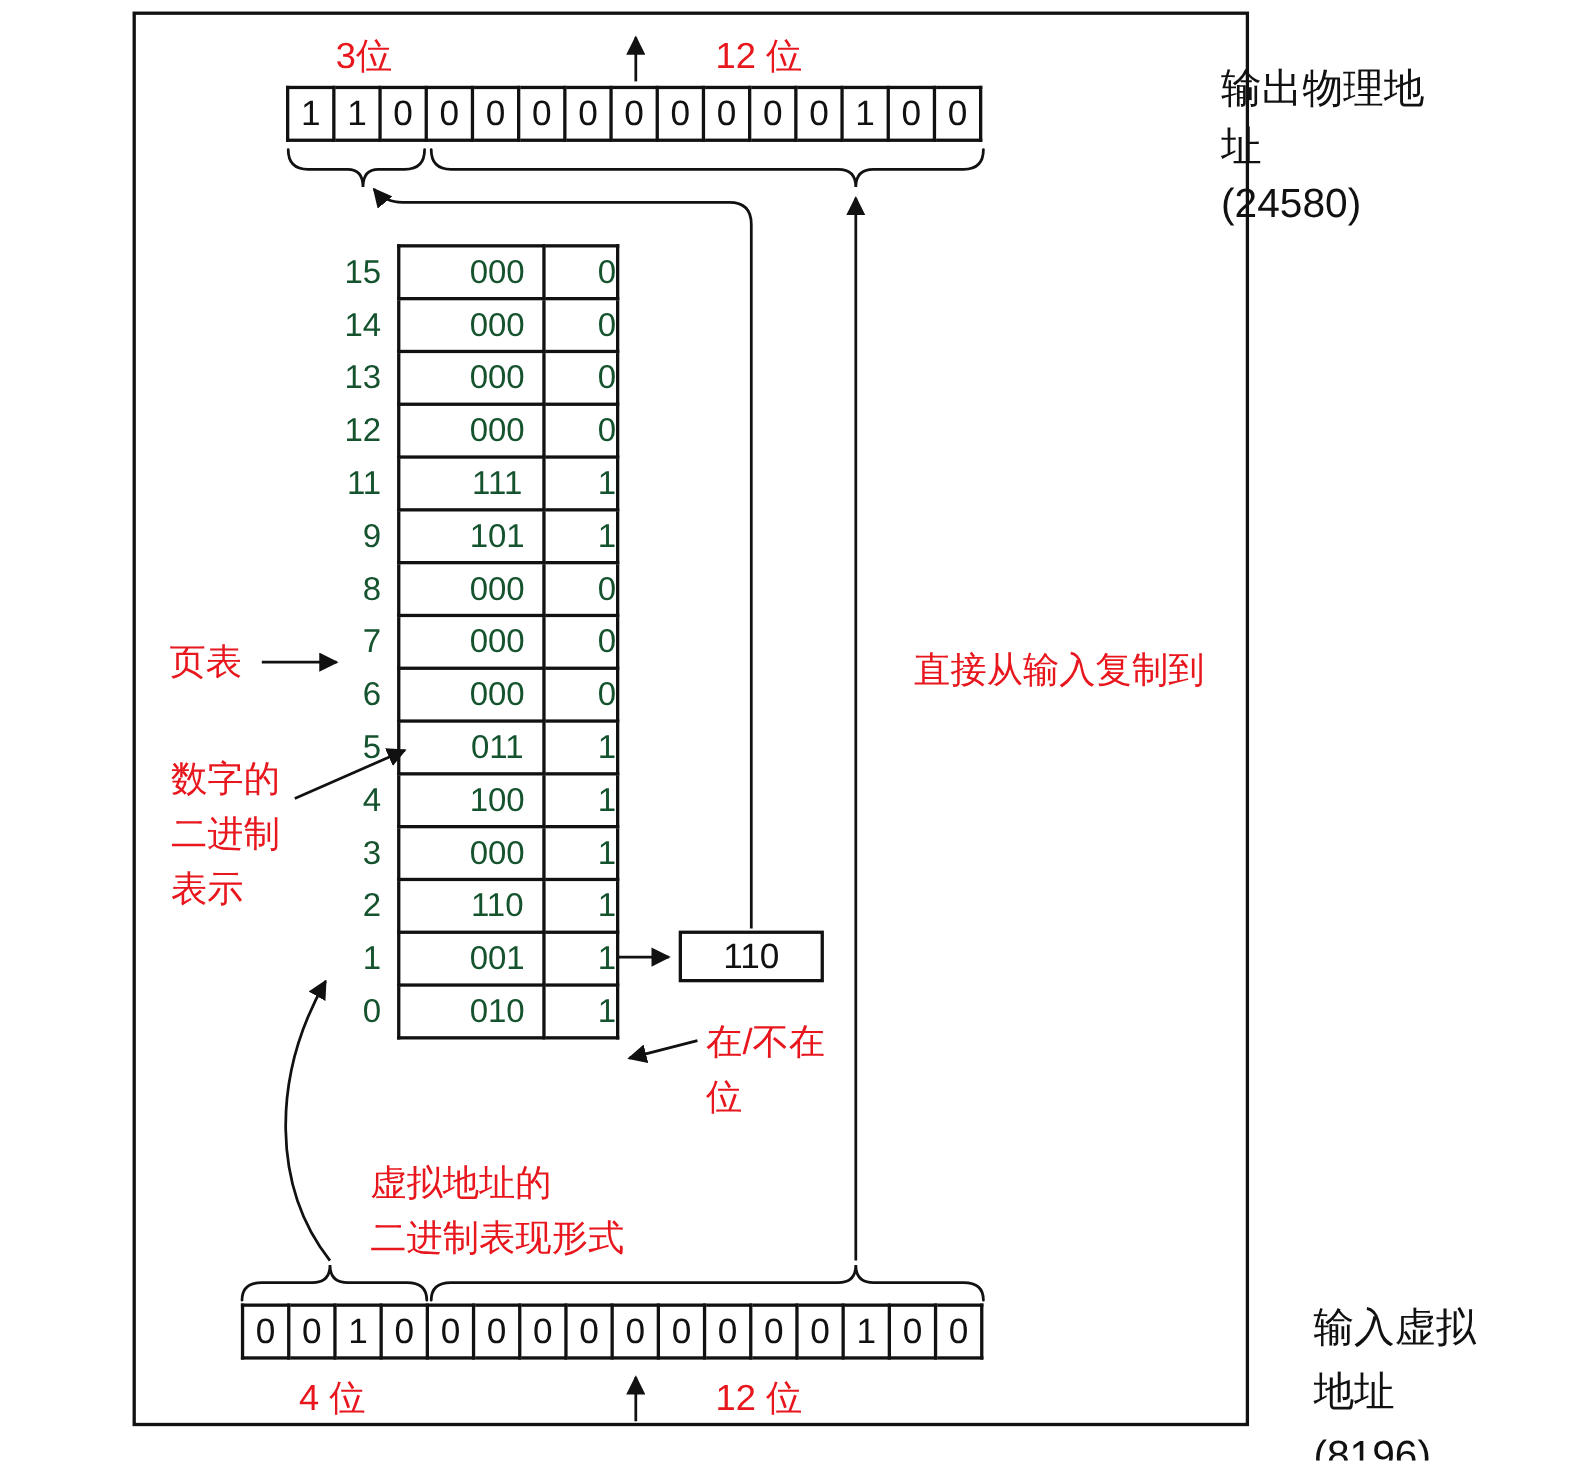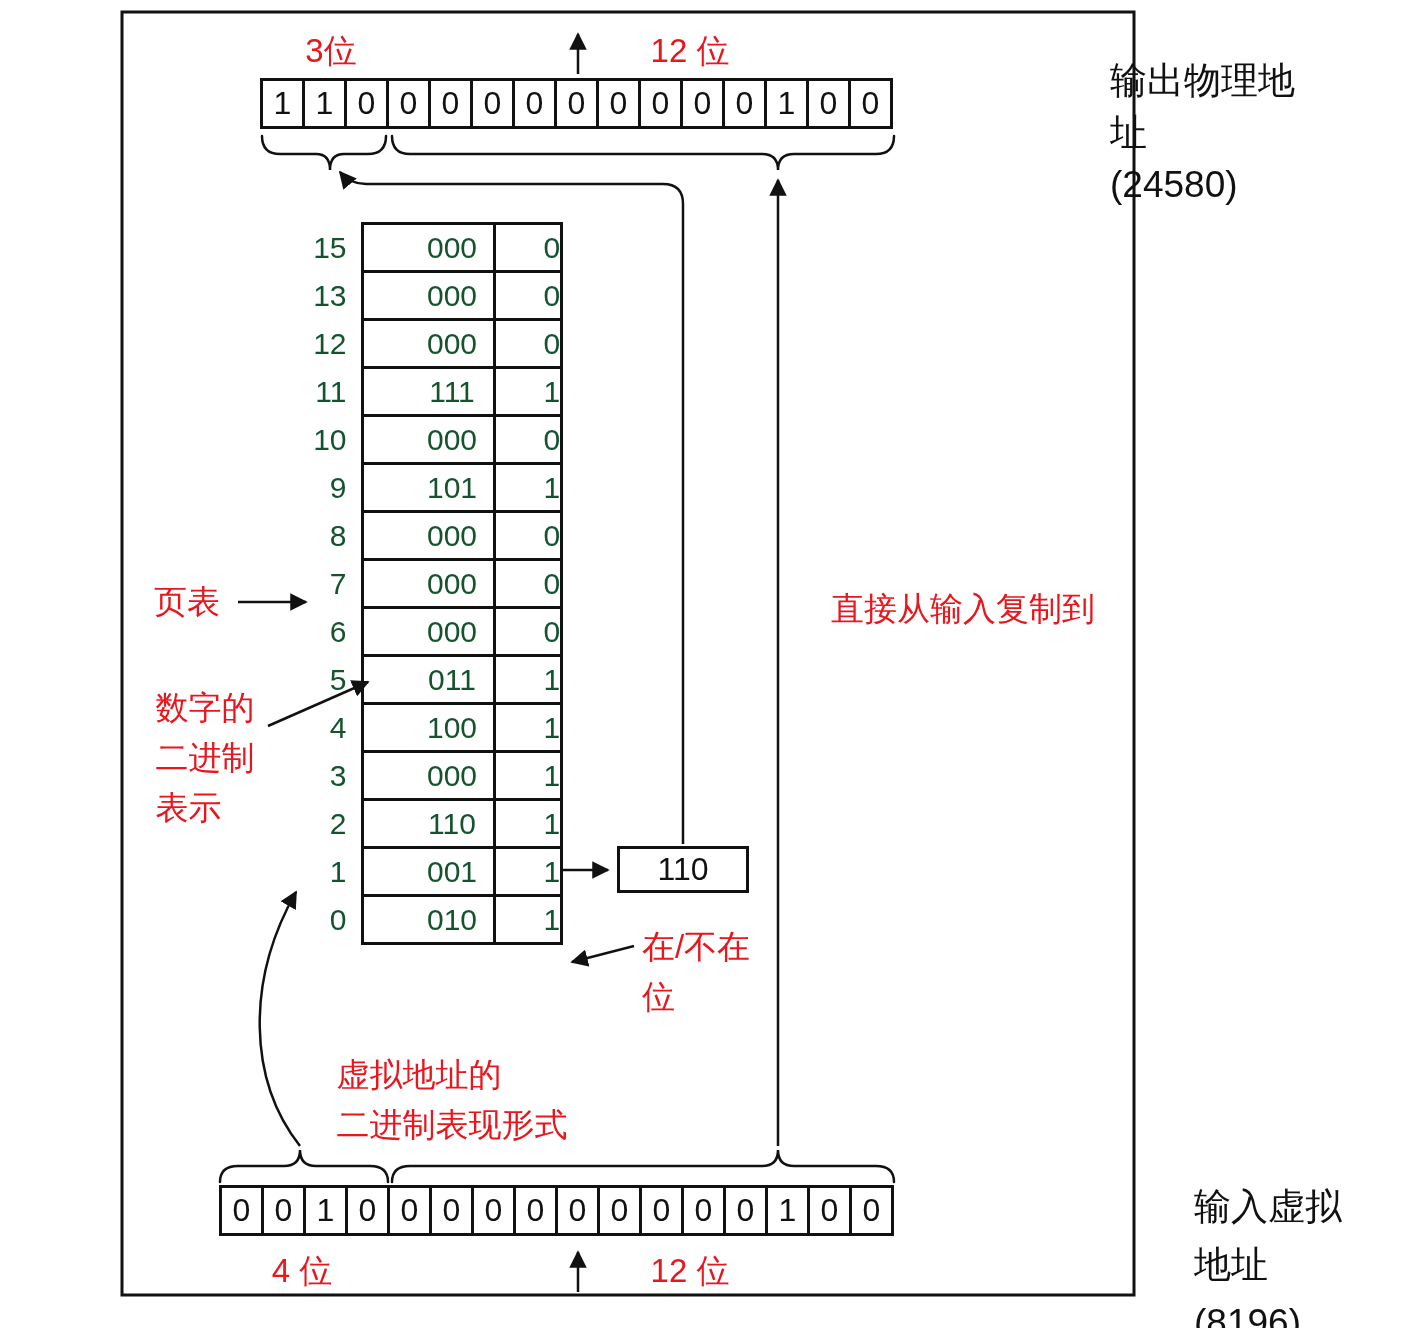--- a/index.html
+++ b/index.html
@@ -119,38 +119,38 @@
   </table>
 
   <table class="pt abs" style="left:310px; top:222px;">
     <tbody>
         <tr>
           <td class="pt-index">15</td>
           <td class="pt-cell pt-frame">000</td>
           <td class="pt-cell pt-present">0</td>
         </tr>
         <tr>
+          <td class="pt-index">14</td>
+          <td class="pt-cell pt-frame">000</td>
+          <td class="pt-cell pt-present">0</td>
+        </tr>
+        <tr>
           <td class="pt-index">13</td>
           <td class="pt-cell pt-frame">000</td>
           <td class="pt-cell pt-present">0</td>
         </tr>
         <tr>
           <td class="pt-index">12</td>
           <td class="pt-cell pt-frame">000</td>
           <td class="pt-cell pt-present">0</td>
         </tr>
         <tr>
           <td class="pt-index">11</td>
           <td class="pt-cell pt-frame">111</td>
           <td class="pt-cell pt-present">1</td>
-        </tr>
-        <tr>
-          <td class="pt-index">10</td>
-          <td class="pt-cell pt-frame">000</td>
-          <td class="pt-cell pt-present">0</td>
         </tr>
         <tr>
           <td class="pt-index">9</td>
           <td class="pt-cell pt-frame">101</td>
           <td class="pt-cell pt-present">1</td>
         </tr>
         <tr>
           <td class="pt-index">8</td>
           <td class="pt-cell pt-frame">000</td>
           <td class="pt-cell pt-present">0</td>

